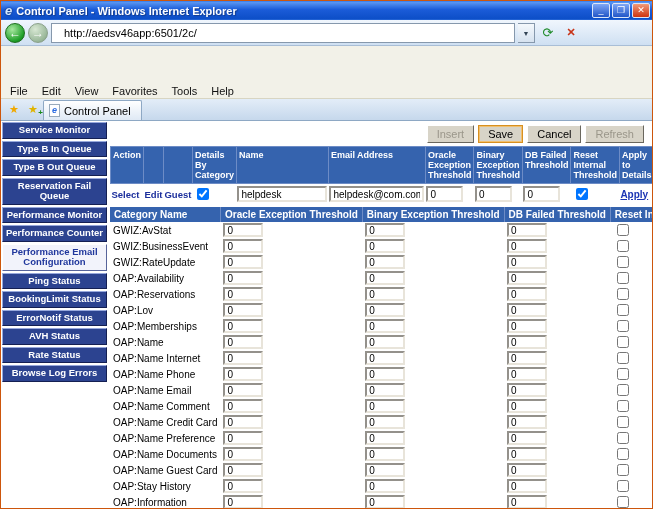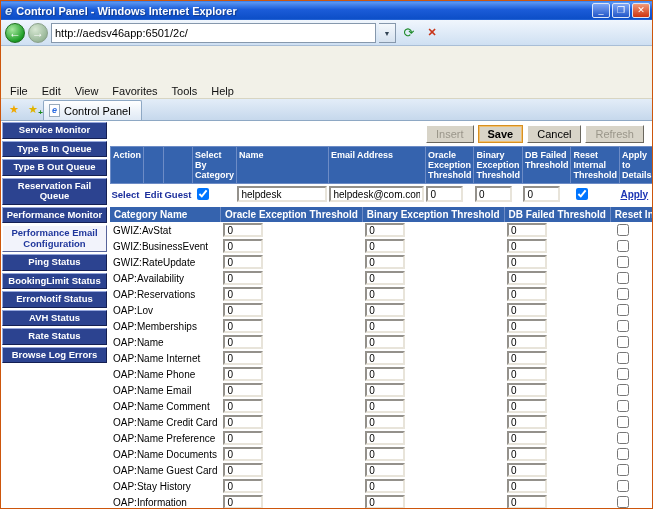--- a/index.html
+++ b/index.html
@@ -12,21 +12,21 @@
   .ie-icon{color:#cfe6ff;font-weight:bold;font-style:italic;font-size:13px;line-height:13px;margin-right:4px;text-shadow:0 0 2px #001a4d;}
   .title-text{color:#fff;font-size:11px;font-weight:bold;text-shadow:1px 1px 1px #123a8a;flex:1;white-space:nowrap;overflow:hidden;}
   .winbtns{display:flex;gap:2px;}
   .winbtn{width:18px;height:15px;border-radius:2px;border:1px solid #dce6f8;color:#fff;font-size:9px;line-height:13px;text-align:center;background:linear-gradient(#7fa7f5,#2256c8);cursor:pointer;}
   .winbtn.close{background:linear-gradient(#f09a78,#cf3410);}
 
   
   .navbar{flex:0 0 26px;background:linear-gradient(#f0f6fd,#cfe0f2);border-bottom:1px solid #a9bed6;display:flex;align-items:center;padding:0 4px;gap:3px;}
   .nav-circle{width:20px;height:20px;border-radius:50%;color:#fff;font-size:12px;line-height:18px;text-align:center;border:1px solid #1d6e1d;background:radial-gradient(circle at 35% 30%,#a8e8a0,#1e9e28 70%,#0c6e14);cursor:pointer;}
   .nav-circle.disabled{background:radial-gradient(circle at 35% 30%,#d8e8d4,#9ab89a 70%,#7a987a);border-color:#8aa08a;}
-  .addr{width:325px;height:20px;border:1px solid #8698ac;font-size:11px;padding:0 3px;color:#000;background:#fff;font-family:"Liberation Sans",sans-serif;}
+  .addr{width:464px;height:20px;border:1px solid #8698ac;font-size:11px;padding:0 12px;color:#000;background:#fff;font-family:"Liberation Sans",sans-serif;}
   .addr-drop{width:17px;height:20px;border:1px solid #8698ac;border-left:none;background:linear-gradient(#f4f8fc,#d6e2ef);font-size:7px;line-height:19px;text-align:center;color:#345;cursor:pointer;}
   .tool-ico{width:20px;height:18px;font-size:13px;line-height:17px;text-align:center;cursor:pointer;}
   .tool-ico.refresh{color:#1d8a28;}
   .tool-ico.stop{color:#c83418;font-weight:bold;font-size:11px;}
 
   
   .menubar{flex:0 0 18px;background:#f2f1e8;border-bottom:1px solid #d8d5c2;display:flex;align-items:center;font-size:11px;color:#111;padding-left:2px;}
   .menu-item{padding:1px 7px;cursor:default;margin-top:38px;}
 
   
@@ -42,21 +42,21 @@
   .content{flex:1;display:flex;background:#fff;overflow:hidden;}
   .sidebar{flex:0 0 107px;padding:1px 1px 0 1px;}
   .side-btn{background:#2c4390;color:#fff;font-size:9.5px;font-weight:bold;text-align:center;padding:2px 1px;margin-bottom:2px;border:1px solid;border-color:#97a8dc #141f52 #141f52 #97a8dc;cursor:pointer;line-height:10.5px;}
   .side-btn.active{background:#f2f3fb;color:#20379c;border-color:#fff #56639a #56639a #fff;}
   .main{flex:1;padding:3px 6px 0 2px;overflow:hidden;}
 
   
   .btn-row{display:flex;justify-content:flex-end;gap:4px;margin:1px 2px 3px 0;}
   .btn{font-family:"Liberation Sans",sans-serif;font-size:11px;color:#000;background:#d8d4c8;border:1px solid;border-color:#fff #6a675e #6a675e #fff;padding:1px 9px;height:18px;cursor:pointer;}
   .btn.disabled{color:#9a968a;}
-  .btn.default{border:1px solid #d89020;box-shadow:inset 0 0 0 1px #f0c070;font-weight:bold;}
+  .btn.default{border:1px solid #d89020;box-shadow:inset 0 0 0 1px #f0c070;}
 
   
   table{border-collapse:collapse;table-layout:fixed;}
   .cfg-table th{background:#3563ae;color:#fff;font-size:9px;font-weight:bold;text-align:left;vertical-align:top;padding:3px 2px;border:1px solid #6d8cc6;overflow:hidden;}
   .cfg-table td{font-size:10px;padding:2px 1px;vertical-align:middle;white-space:nowrap;overflow:hidden;}
   .link{color:#1c2f9c;font-weight:bold;font-size:9.5px;text-decoration:none;cursor:pointer;}
   .apply-link{color:#1c35b4;font-weight:bold;font-size:10px;text-decoration:underline;cursor:pointer;}
   input.text{height:16px;border:2px inset #e8e4da;font-size:10px;padding:0 2px;font-family:"Liberation Sans",sans-serif;}
   input.w-name{width:90px;}
   input.w-email{width:95px;}
@@ -111,20 +111,21 @@
     </div>
   </div>
 
   <div class="content">
     <div class="sidebar">
         <div class="side-btn">Service Monitor</div>
         <div class="side-btn">Type B In Queue</div>
         <div class="side-btn">Type B Out Queue</div>
         <div class="side-btn">Reservation Fail Queue</div>
         <div class="side-btn">Performance Monitor</div>
+        <div class="side-btn">Performance Counter</div>
         <div class="side-btn active">Performance Email Configuration</div>
         <div class="side-btn">Ping Status</div>
         <div class="side-btn">BookingLimit Status</div>
         <div class="side-btn">ErrorNotif Status</div>
         <div class="side-btn">AVH Status</div>
         <div class="side-btn">Rate Status</div>
         <div class="side-btn">Browse Log Errors</div>
       </div>
 
     <div class="main">
@@ -148,21 +149,21 @@
             <col style="width:45px">
             <col style="width:41px">
           <col style="width:45px">
             <col style="width:44px">
         </colgroup>
         <tbody>
             <tr>
           <th>Action</th>
           <th></th>
           <th></th>
-          <th>Select By Category</th>
+          <th>Details By Category</th>
           <th>Name</th>
           <th>Email Address</th>
           <th>Oracle Exception Threshold</th>
           <th>Binary Exception Threshold</th>
           <th>DB Failed Threshold</th>
           <th>Reset Internal Threshold</th>
           <th>Apply to Details</th>
         </tr>
         <tr>
           <td><a class="link">Select</a></td>

